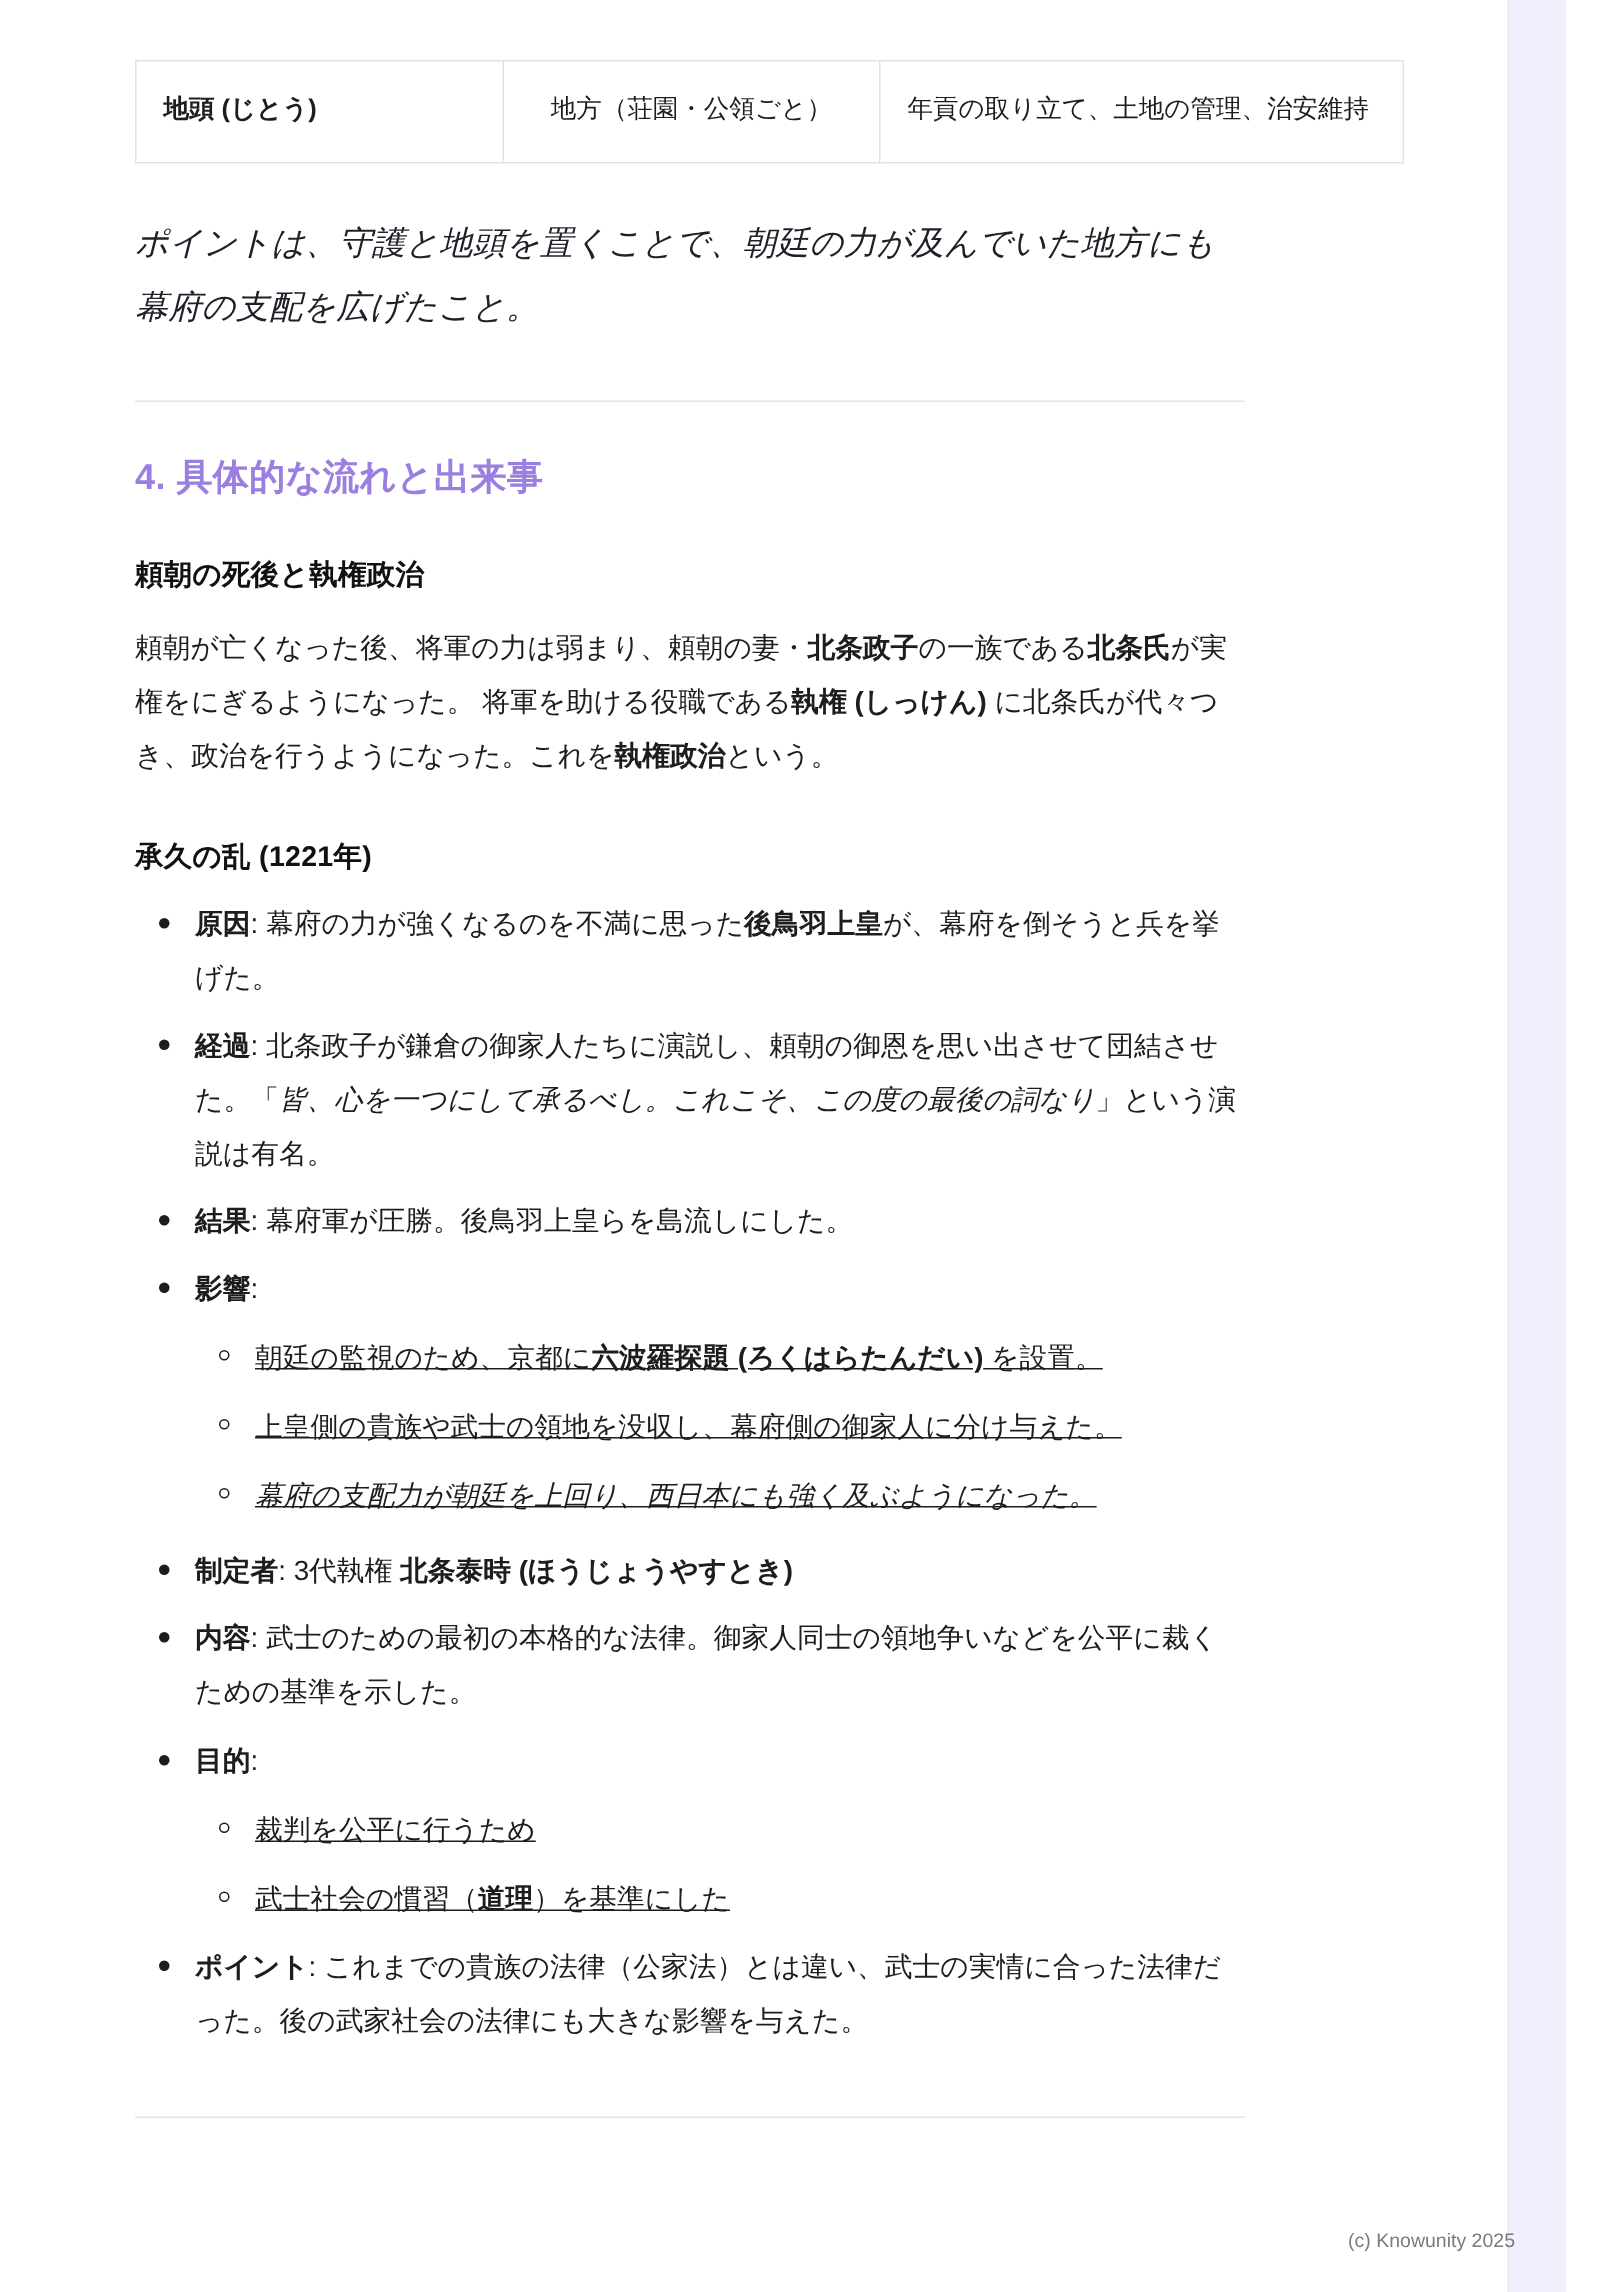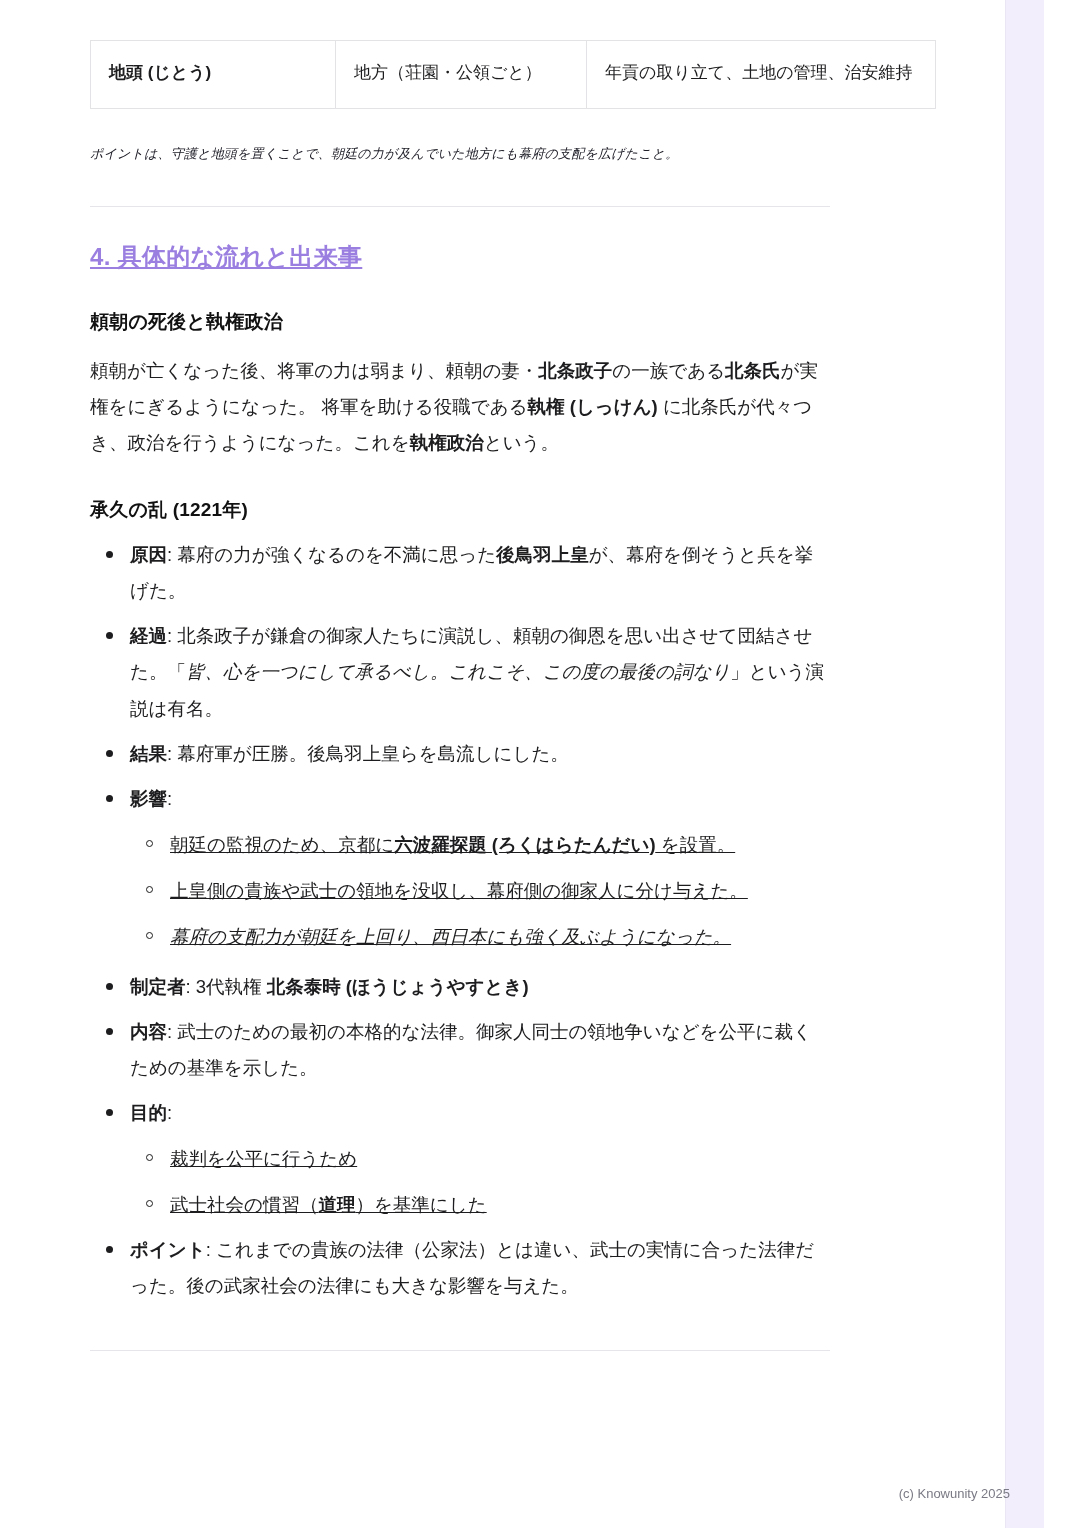--- a/index.html
+++ b/index.html
@@ -62,46 +62,45 @@
   }
   table.info-table td {
     border: 1px solid #e3e3e6;
     padding: 17px 18px 20px 18px;
     vertical-align: top;
     font-size: 17px;
     line-height: 1.75;
     color: #1d1d1f;
   }
   table.info-table td.col1 { width: 208px; font-weight: bold; }
-  table.info-table td.col2 { width: 214px; }
+  table.info-table td.col2 { width: 214px; text-align: center; }
   table.info-table td.col3 { width: 312px; }
 
   
   .italic-note {
     font-style: italic;
-    font-size: 13px;
+    font-size: 22px;
     line-height: 1.95;
     margin: 32px 0 0 0;
     color: #20202a;
     letter-spacing: 0.2px;
   }
 
   hr.sep {
     border: none;
     border-top: 1px solid #e6e6ea;
     margin: 40px 0 0 0;
   }
 
   h2.section-title {
     color: #9b7fe0;
     font-size: 24px;
     font-weight: bold;
     margin: 34px 0 0 0;
     letter-spacing: 0.3px;
-    text-decoration: underline;
   }
 
   h3.sub-title {
     font-size: 19px;
     font-weight: bold;
     margin: 36px 0 0 0;
     color: #111;
     letter-spacing: 0.2px;
   }
 

